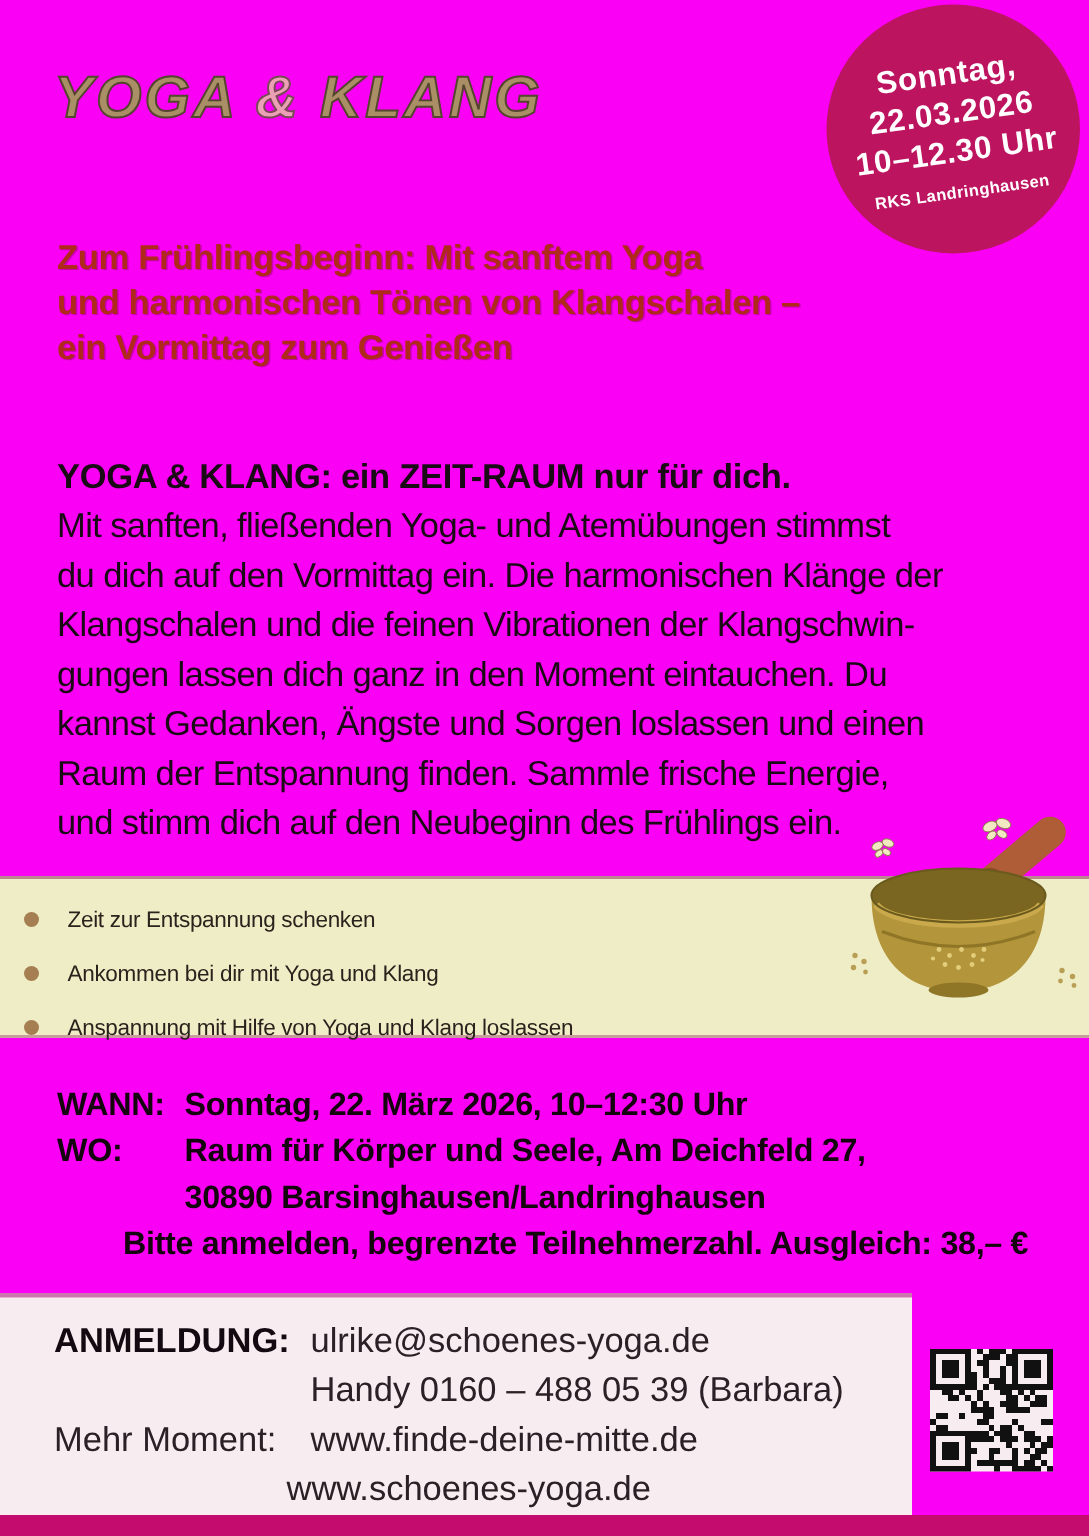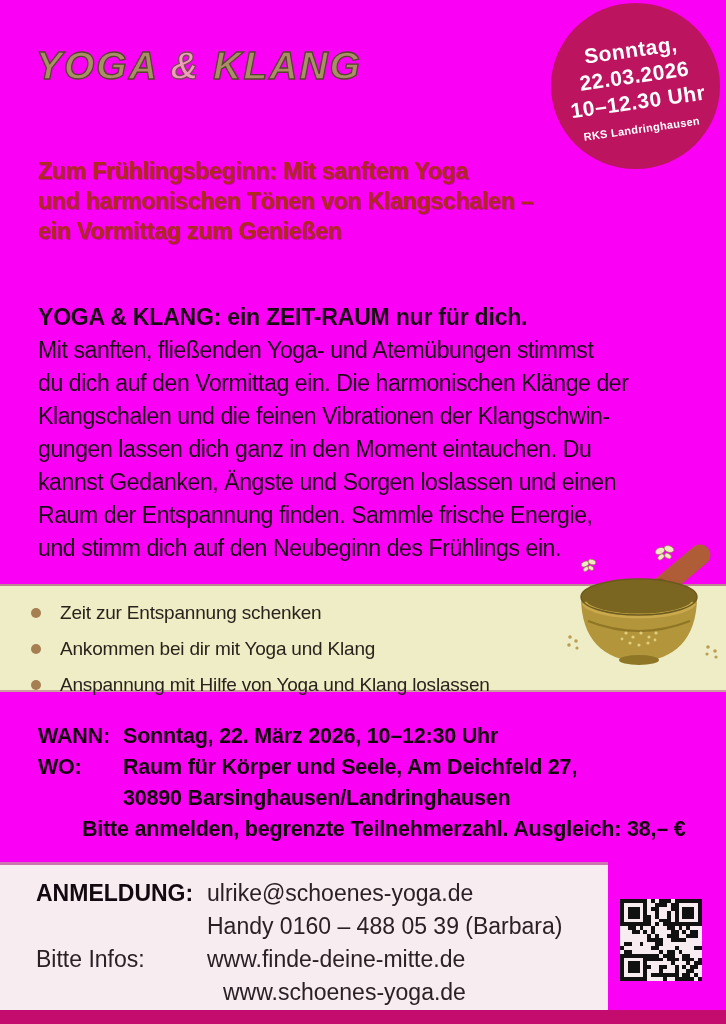--- a/index.html
+++ b/index.html
@@ -45,21 +45,21 @@
   }
   .about .headline{font-weight:800;letter-spacing:-.2px;}
   
   .band{
     position:absolute;left:0;top:584px;width:726px;height:108px;
     background:#EFEDC6;border-top:2px solid rgba(125,10,80,.45);
     border-bottom:2px solid rgba(125,10,80,.35);
     box-sizing:border-box;padding-top:9px;
   }
   .hl-item{display:flex;align-items:center;height:36px;padding-left:16px;
-    font-size:19px;color:#2A221C;letter-spacing:-.2px;margin-left:15px;}
+    font-size:15px;color:#2A221C;letter-spacing:-.2px;}
   .hl-dot{width:10px;height:10px;border-radius:50%;background:#A57F52;
     margin-right:19px;flex:0 0 auto;}
   .bowl{position:absolute;left:560px;top:533px;width:165px;height:145px;}
   
   .details{
     position:absolute;left:38px;top:721px;width:672px;
     font-size:21.5px;line-height:31px;font-weight:bold;color:#14040E;
     letter-spacing:-.2px;
   }
   .d-row{display:flex;}
@@ -69,21 +69,21 @@
   .footer{
     position:absolute;left:0;top:862px;width:608px;height:148px;
     background:#F7ECEF;border-top:3px solid rgba(160,0,110,.5);
     box-sizing:border-box;font-size:23px;line-height:33px;color:#2A2026;
   }
   .f-label-reg{position:absolute;left:36px;top:12px;font-weight:bold;color:#120A10;}
   .f-email{position:absolute;left:207px;top:12px;}
   .f-phone{position:absolute;left:207px;top:45px;}
   .f-label-info{position:absolute;left:36px;top:78px;}
   .f-url1{position:absolute;left:207px;top:78px;}
-  .f-url2{position:absolute;left:223px;top:111px;}
+  .f-url2{position:absolute;left:191px;top:111px;}
   .qr{position:absolute;left:620px;top:34px;width:82px;height:82px;}
   
   .bottom-bar{position:absolute;left:0;top:1010px;width:726px;height:14px;background:#C30C6E;}
 </style>
 </head>
 <body>
 
 <div id="flyer">
 
   <div class="title"><span>YOGA </span><span class="amp">&amp;</span><span> KLANG</span></div>
@@ -197,21 +197,21 @@
       <span class="d-label"></span>
       <span>30890 Barsinghausen/Landringhausen</span>
     </div>
     <div class="d-note">Bitte anmelden, begrenzte Teilnehmerzahl. Ausgleich: 38,– €</div>
   </div>
 
   <div class="footer">
     <div class="f-label-reg">ANMELDUNG:</div>
     <div class="f-email">ulrike@schoenes-yoga.de</div>
     <div class="f-phone">Handy 0160 – 488 05 39 (Barbara)</div>
-    <div class="f-label-info">Bitte Infos:</div>
+    <div class="f-label-info">Mehr Moment:</div>
     <div class="f-url1">www.finde-deine-mitte.de</div>
     <div class="f-url2">www.schoenes-yoga.de</div>
     <svg class="qr" viewBox="0 0 84 84" shape-rendering="crispEdges">
       <rect x="0" y="0" width="84" height="84" fill="#F7ECEF"></rect>
       <g id="qr-modules" fill="#111">
           <rect x="32" y="0" width="4" height="4"></rect>
           <rect x="40" y="0" width="4" height="4"></rect>
           <rect x="44" y="0" width="4" height="4"></rect>
           <rect x="48" y="0" width="4" height="4"></rect>
           <rect x="36" y="4" width="4" height="4"></rect>

